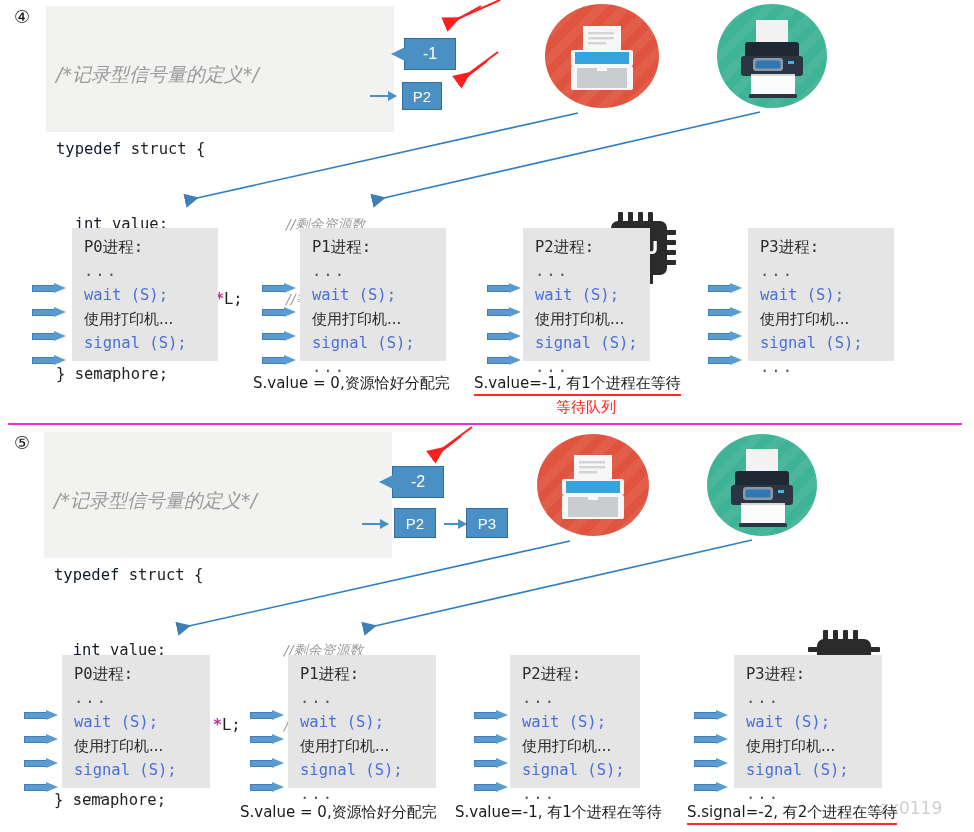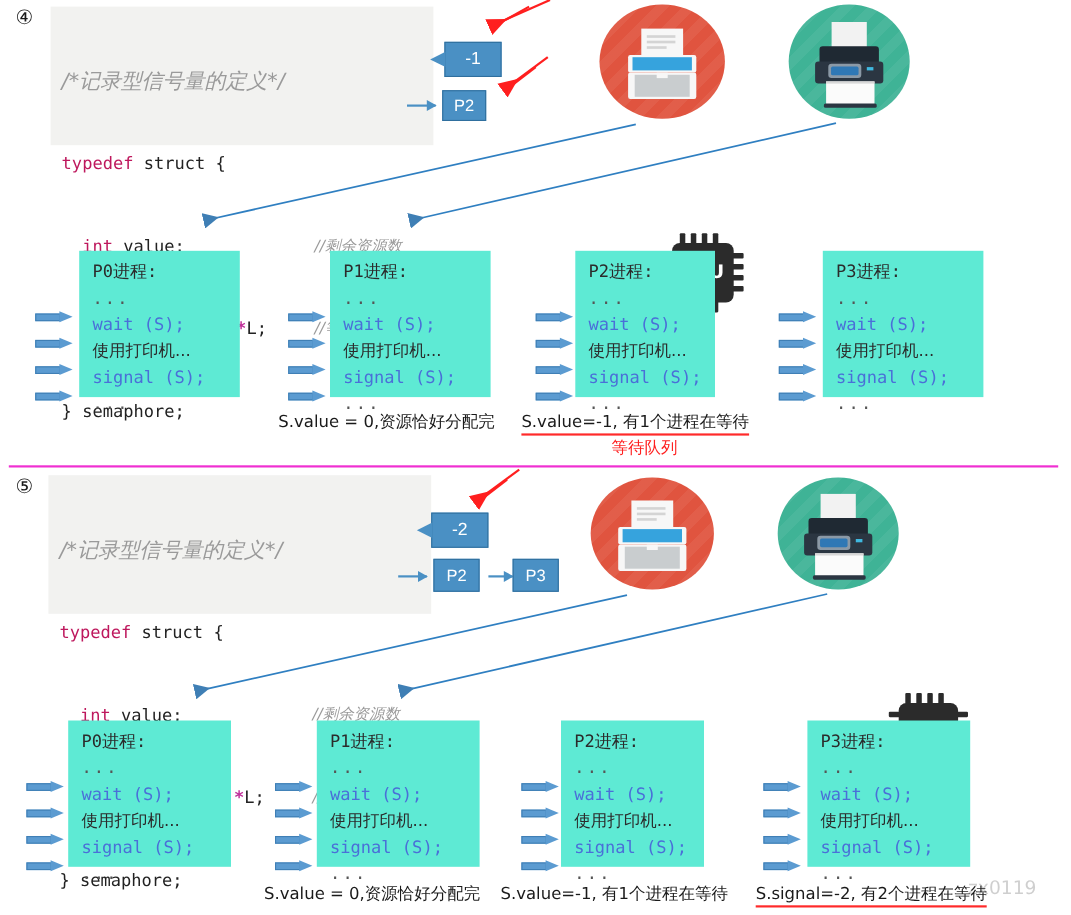--- a/index.html
+++ b/index.html
@@ -17,21 +17,21 @@
   }
 
   
   .code-block{
     position:absolute;background:#f2f2f0;
     font-family:"DejaVu Sans Mono","Liberation Mono",monospace;
     font-size:15.5px;line-height:25px;white-space:pre;
     color:#222;padding:6px 10px 8px 10px;box-sizing:border-box;
   }
   .code-line{height:25px;position:relative;}
-  .kw{color:#be185d;}
+  .kw{color:#0f172a;}
   .star{color:#c0309a;font-weight:bold;}
   .cmt{color:#9a9a9a;font-style:italic;font-family:"DejaVu Sans","Liberation Sans",sans-serif;font-size:14px;}
   .cmt-hdr{color:#9a9a9a;font-style:italic;font-family:"DejaVu Sans","Liberation Sans",sans-serif;font-size:19px;}
   .col2{position:absolute;left:230px;top:0;}
 
   
   .callout{
     position:absolute;background:#4a90c4;border:1px solid #2f6f9e;
     color:#ffffff;font-size:16px;display:flex;align-items:center;
     justify-content:center;box-sizing:border-box;
@@ -63,21 +63,21 @@
     background:#5b9bd1;border:1px solid #3f7fb5;box-sizing:border-box;
   }
   .blk-arrow .head{
     position:absolute;right:0;top:0;width:0;height:0;
     border-top:5.5px solid transparent;border-bottom:5.5px solid transparent;
     border-left:12px solid #5b9bd1;
   }
 
   
   .proc{
-    position:absolute;background:#5eead4;box-sizing:border-box;
+    position:absolute;background:#e5e5e5;box-sizing:border-box;
     padding:7px 10px 7px 12px;
   }
   .proc .pline{
     height:24px;line-height:24px;white-space:pre;
     font-family:"DejaVu Sans Mono","Liberation Mono",monospace;
     font-size:15.5px;color:#2b2b2b;
   }
   .proc .pline.code{color:#4a6fd8;}
   .proc .pline.cn{font-family:"DejaVu Sans","Liberation Sans",sans-serif;font-size:15px;color:#2b2b2b;}
   .proc .pline.dots{letter-spacing:2px;color:#555;}

